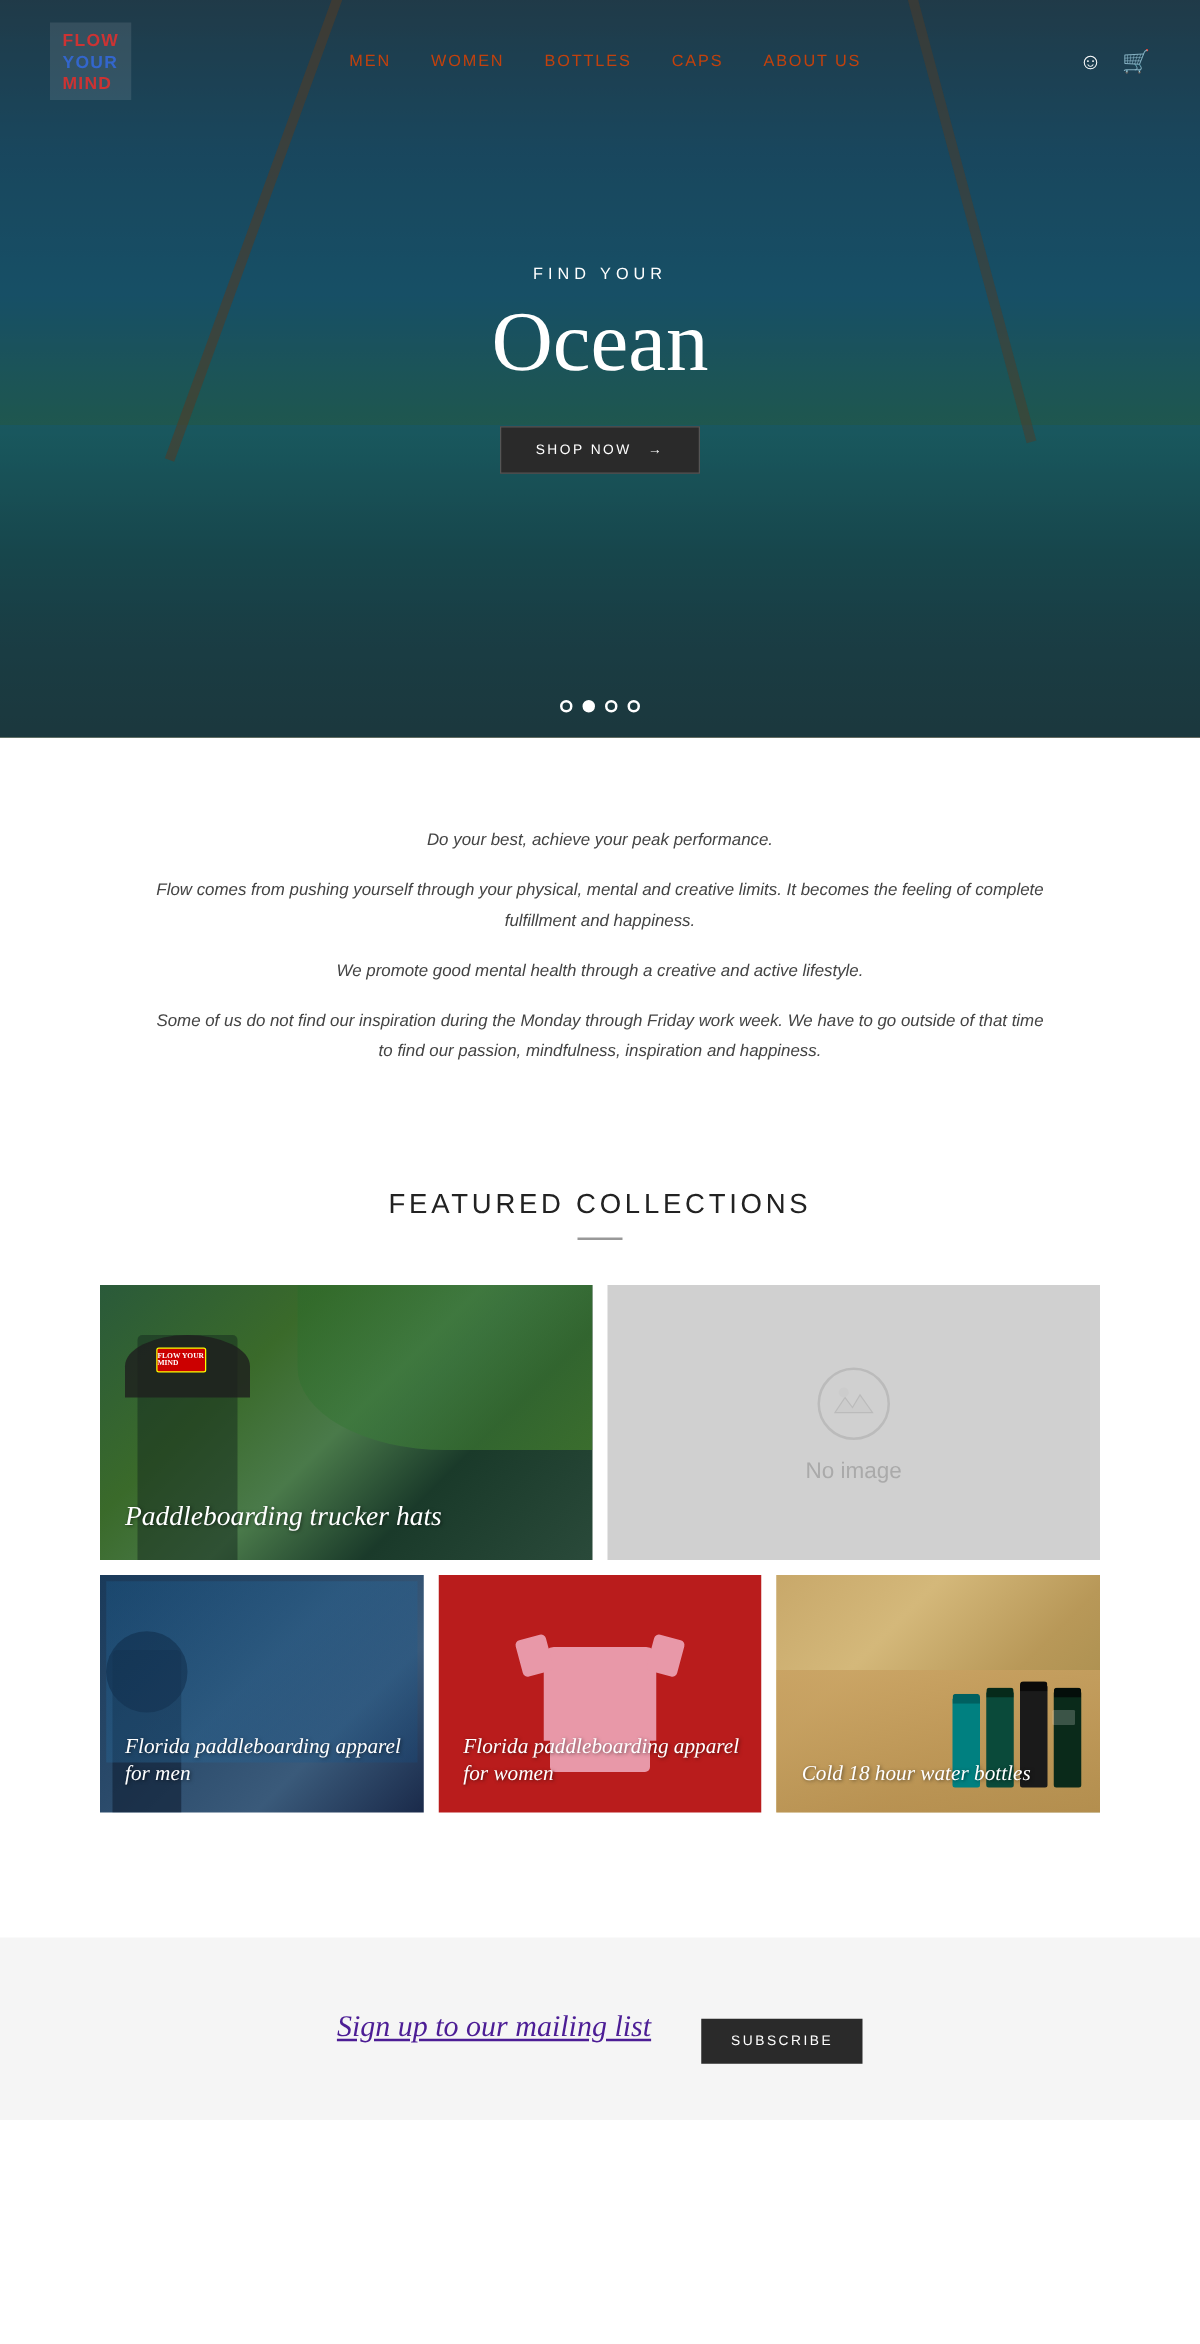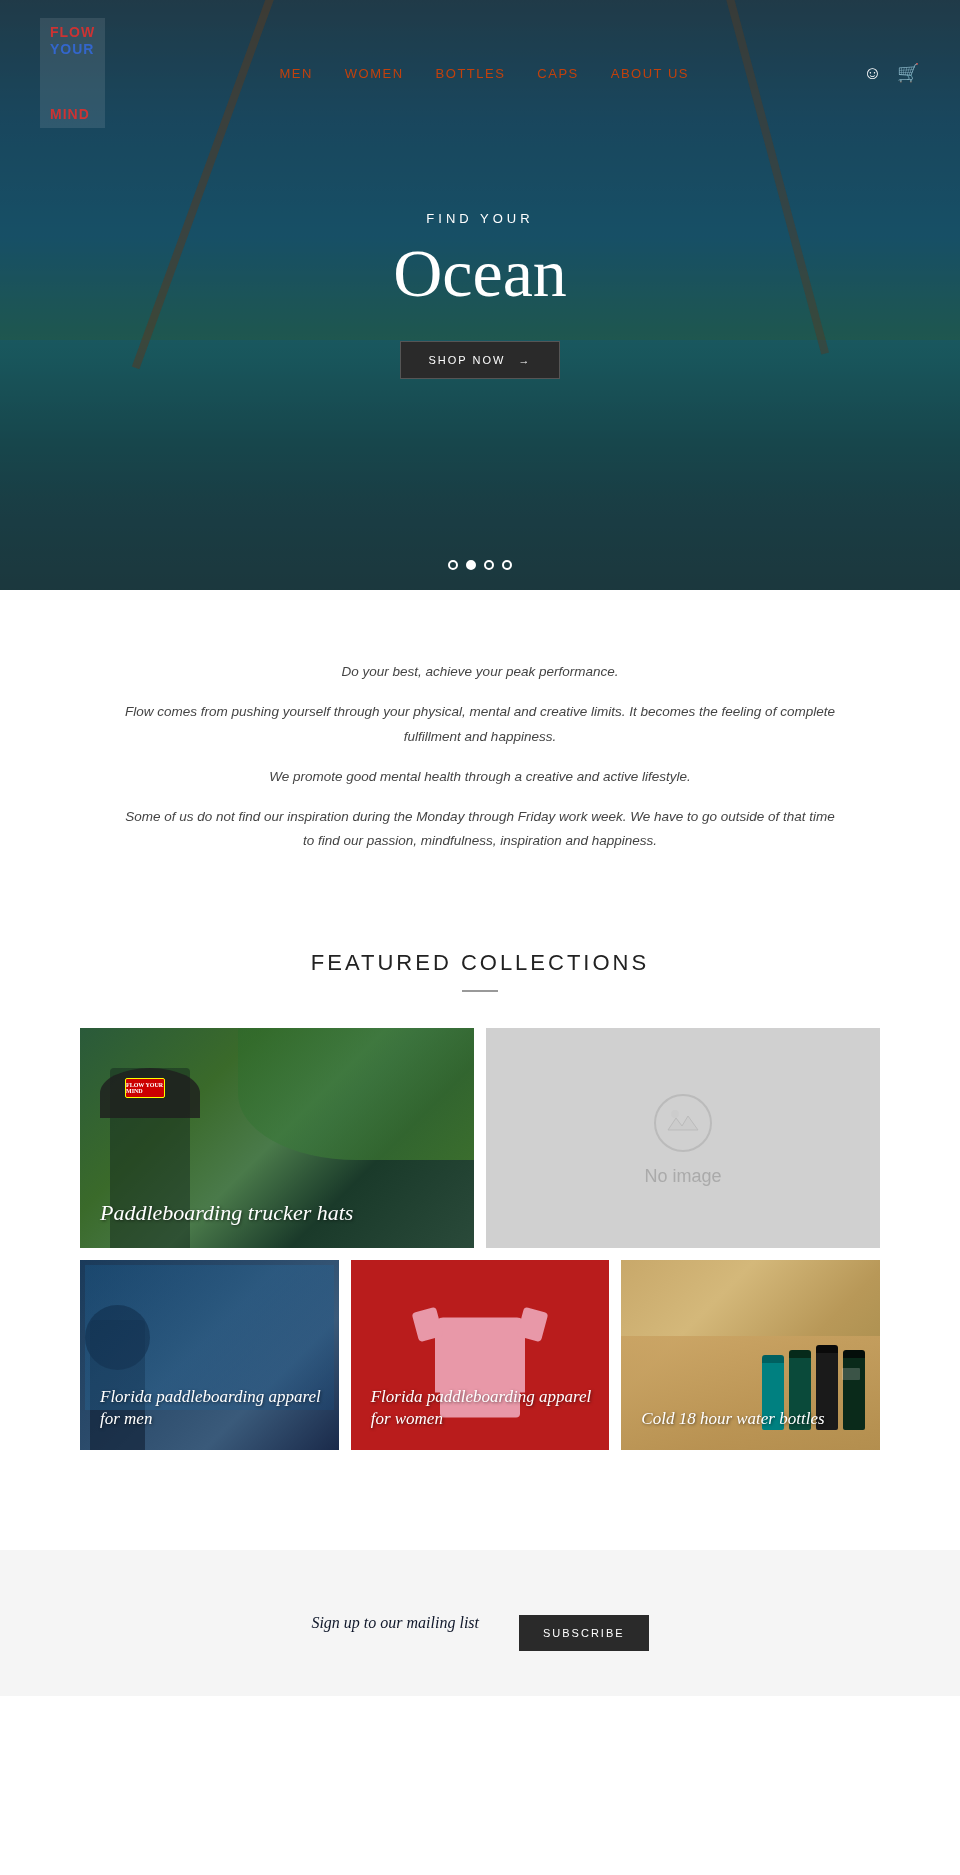--- a/index.html
+++ b/index.html
@@ -225,22 +225,23 @@
       padding: 45px 40px;
       display: flex;
       align-items: center;
       justify-content: center;
       gap: 40px;
       margin-top: 40px;
     }
     .mailing-text {
       font-family: 'Georgia', serif;
       font-style: italic;
-      font-size: 16px;
-      color: #0f172a;
+      font-size: 24px;
+      color: #4c1d95;
+      text-decoration: underline;
     }
     .subscribe-btn {
       padding: 12px 24px;
       background: #2a2a2a;
       color: #fff;
       font-family: 'Arial', sans-serif;
       font-size: 11px;
       letter-spacing: 2px;
       text-transform: uppercase;
       border: none;
@@ -250,21 +251,21 @@
 
     
     .logo-box {
       background: rgba(255,255,255,0.1);
       padding: 6px 10px;
       font-size: 14px;
       line-height: 1.2;
     }
     .logo-flow { color: #cc3333; font-weight: 900; }
     .logo-your { color: #3366cc; font-weight: 900; }
-    .logo-mind { color: #cc3333; font-weight: 900; margin-top: 48px; }
+    .logo-mind { color: #cc3333; font-weight: 900; }
 
     
     .paddle-left {
       position: absolute;
       top: -20px;
       left: 200px;
       width: 8px;
       height: 400px;
       background: rgba(80,60,40,0.6);
       transform: rotate(20deg);

